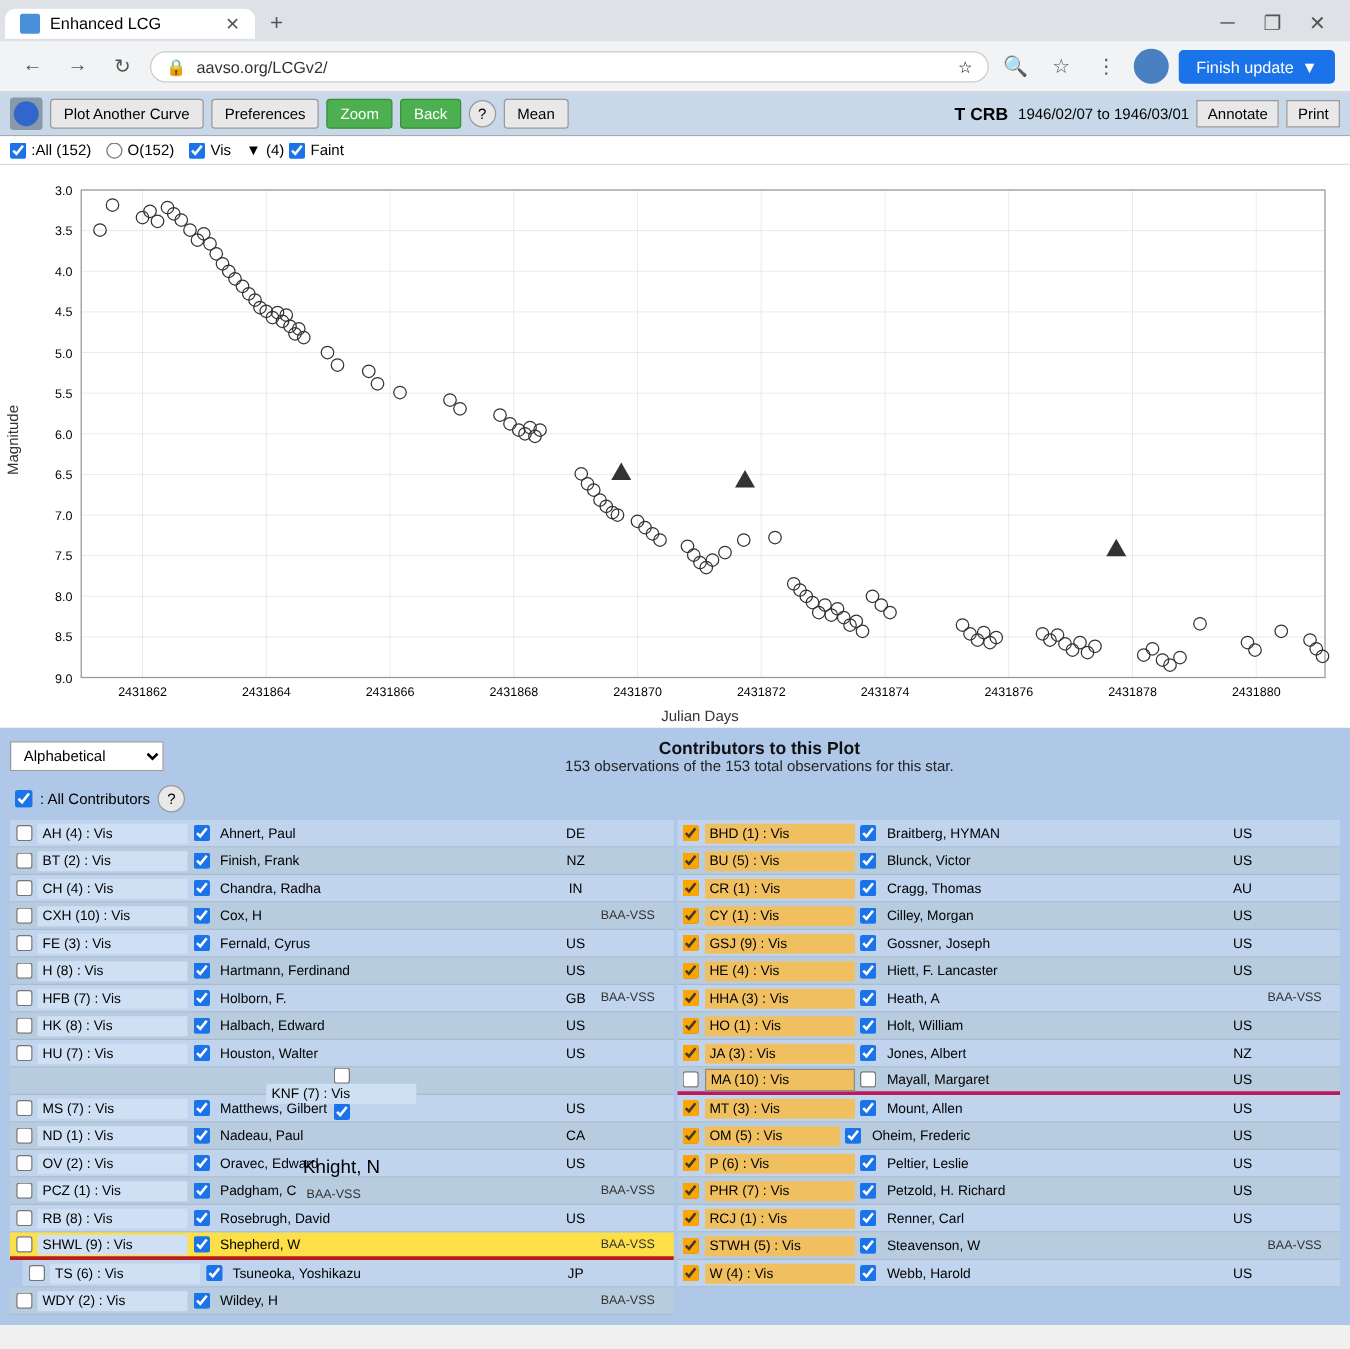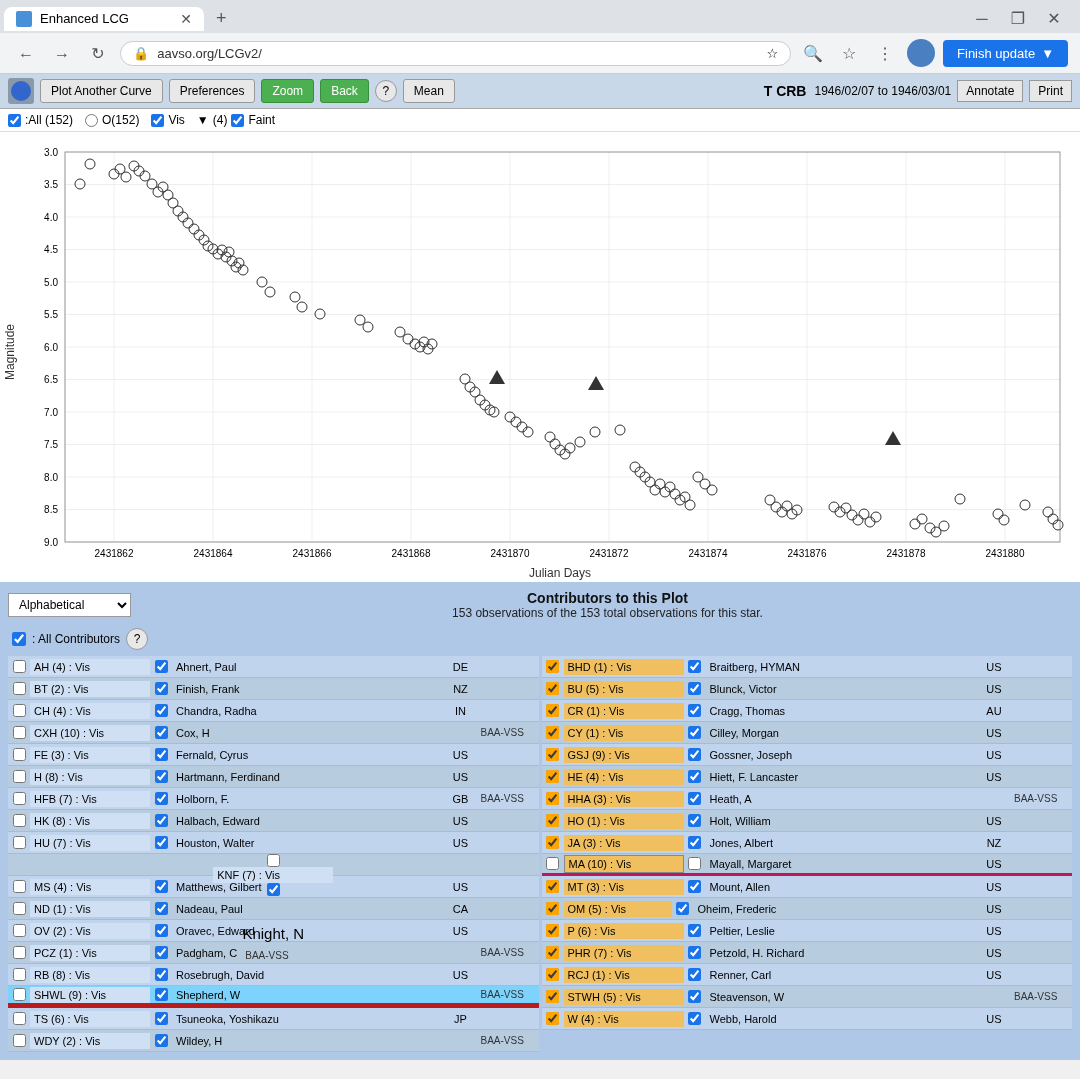--- a/index.html
+++ b/index.html
@@ -487,21 +487,21 @@
             <input type="checkbox" checked="" class="blue-check" style="">
           </div>
         <div style="flex:1; padding:2px 4px; font-size:15px;margin-top:27px;">Knight, N</div>
         <div style="width:36px; padding:2px; font-size:11px; text-align:center;"></div>
         <div style="width:60px; font-size:10px; color:#333; padding:2px;">BAA-VSS</div>
       </div>
       <div class="data-row" style="background:#c0d4ee; border-bottom:1px solid #aabbcc;">
         <div style="width:22px; display:flex; align-items:center; justify-content:center;">
             <input type="checkbox" class="orange-check" style="">
           </div>
-        <div style="width:120px; background:#d0e0f4; padding:2px 4px; font-size:11px;">MS (4) : Vis</div>
+        <div style="width:120px; background:#d0e0f4; padding:2px 4px; font-size:11px;">MS (7) : Vis</div>
         <div style="width:22px; display:flex; align-items:center; justify-content:center;">
             <input type="checkbox" checked="" class="blue-check" style="">
           </div>
         <div style="flex:1; padding:2px 4px; font-size:11px;">Matthews, Gilbert</div>
         <div style="width:36px; padding:2px; font-size:11px; text-align:center;">US</div>
         <div style="width:60px;"></div>
       </div>
       <div class="data-row" style="background:#b8ccE0; border-bottom:1px solid #aabbcc;">
         <div style="width:22px; display:flex; align-items:center; justify-content:center;">
             <input type="checkbox" class="orange-check" style="">
@@ -543,33 +543,33 @@
             <input type="checkbox" class="orange-check" style="">
           </div>
         <div style="width:120px; background:#d0e0f4; padding:2px 4px; font-size:11px;">RB (8) : Vis</div>
         <div style="width:22px; display:flex; align-items:center; justify-content:center;">
             <input type="checkbox" checked="" class="blue-check" style="">
           </div>
         <div style="flex:1; padding:2px 4px; font-size:11px;">Rosebrugh, David</div>
         <div style="width:36px; padding:2px; font-size:11px; text-align:center;">US</div>
         <div style="width:60px;"></div>
       </div>
-      <div class="data-row" style="background:#7dd3fc; border-bottom:5px solid #b91c1c;">
+      <div class="data-row" style="background:#fde047; border-bottom:3px solid #b91c1c;">
         <div style="width:22px; display:flex; align-items:center; justify-content:center;">
             <input type="checkbox" class="orange-check" style="">
           </div>
         <div style="width:120px; background:#d0e0f4; padding:2px 4px; font-size:11px;">SHWL (9) : Vis</div>
         <div style="width:22px; display:flex; align-items:center; justify-content:center;">
             <input type="checkbox" checked="" class="blue-check" style="">
           </div>
         <div style="flex:1; padding:2px 4px; font-size:11px;">Shepherd, W</div>
         <div style="width:36px; padding:2px; font-size:11px; text-align:center;"></div>
         <div style="width:60px; font-size:10px; color:#333; padding:2px;">BAA-VSS</div>
       </div>
-      <div class="data-row" style="background:#c0d4ee; border-bottom:1px solid #aabbcc;">
+      <div class="data-row" style="background:#c0d4ee; border-bottom:1px solid #aabbcc;margin-left:10px;">
         <div style="width:22px; display:flex; align-items:center; justify-content:center;">
             <input type="checkbox" class="orange-check" style="">
           </div>
         <div style="width:120px; background:#d0e0f4; padding:2px 4px; font-size:11px;">TS (6) : Vis</div>
         <div style="width:22px; display:flex; align-items:center; justify-content:center;">
             <input type="checkbox" checked="" class="blue-check" style="">
           </div>
         <div style="flex:1; padding:2px 4px; font-size:11px;">Tsuneoka, Yoshikazu</div>
         <div style="width:36px; padding:2px; font-size:11px; text-align:center;">JP</div>
         <div style="width:60px;"></div>

